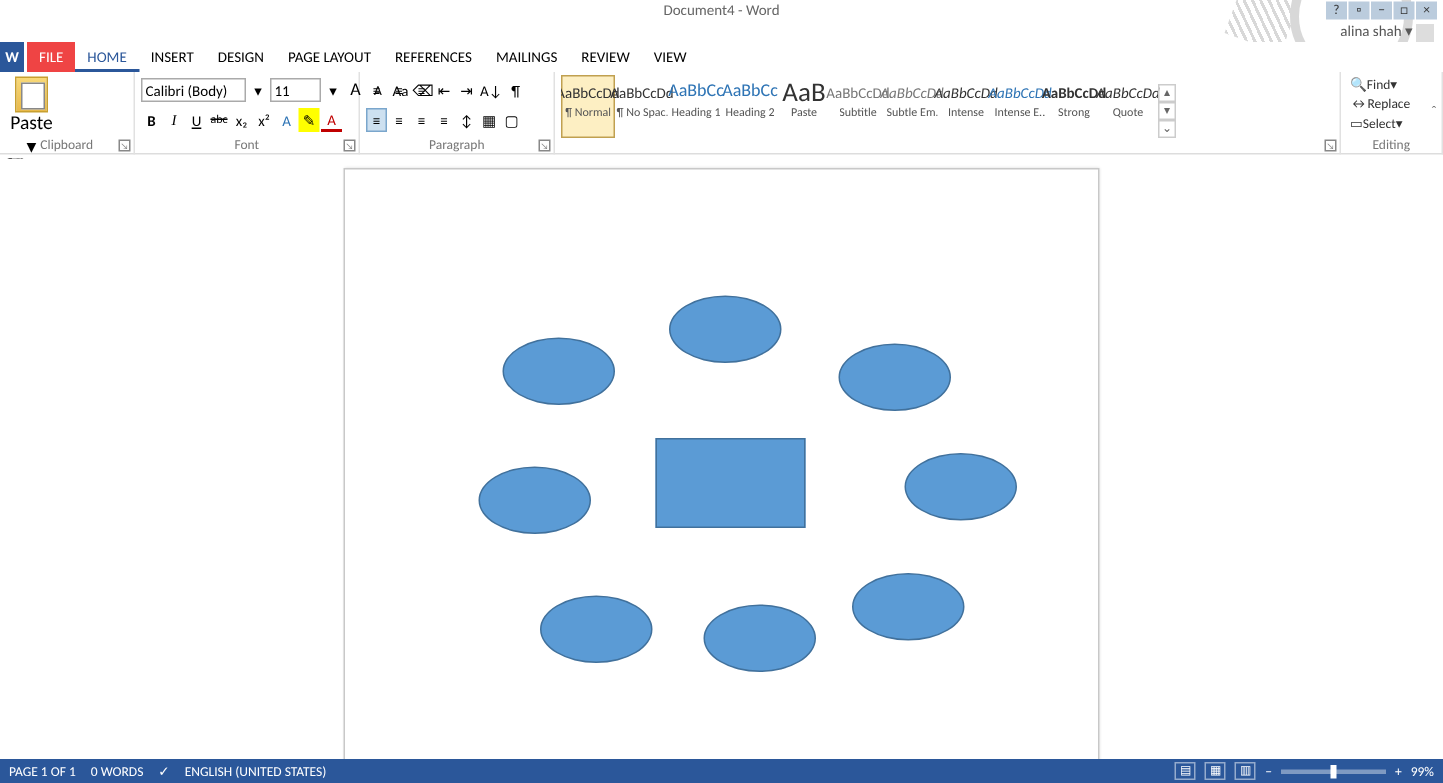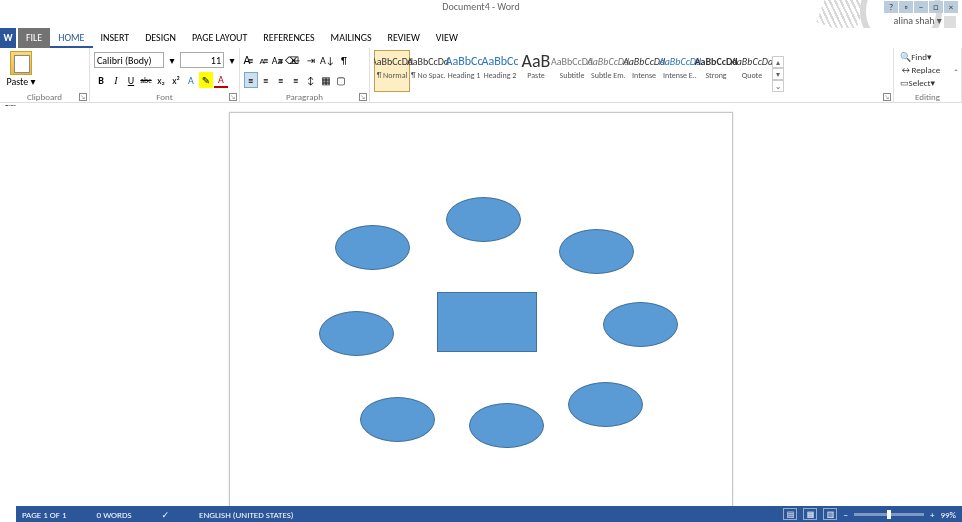--- a/index.html
+++ b/index.html
@@ -5,58 +5,58 @@
 * { margin:0; padding:0; box-sizing:border-box; font-family:"Segoe UI",Calibri,sans-serif; }
 body { width:962px; height:522px; background:#fff; font-size:11px; overflow:hidden; position:relative; }
 .titlebar { height:14px; background:#fff; text-align:center; line-height:14px; font-size:10px; color:#666; }
 .sysbtns { position:absolute; right:4px; top:1px; display:flex; gap:1px; }
 .sysbtn { width:14px; height:12px; background:#bcd; font-size:9px; text-align:center; line-height:12px; color:#333; cursor:pointer; }
 .userrow { height:14px; text-align:right; padding-right:6px; font-size:10px; color:#555; line-height:14px; }
 .userrow .avatar { display:inline-block; width:12px; height:12px; background:#ddd; vertical-align:middle; }
 .tabbar { height:20px; display:flex; align-items:center; font-size:10px; }
 .word-icon { width:16px; height:20px; background:#2b579a; color:#fff; text-align:center; line-height:20px; font-weight:bold; margin-right:2px; font-size:10px; }
 .tab { padding:0 8px; height:20px; line-height:20px; cursor:pointer; }
-.tab.file { background:#737373; color:#fff; }
+.tab.file { background:#ef4444; color:#fff; }
 .tab.active { color:#2b579a; border-bottom:2px solid #2b579a; }
 .ribbon { height:55px; border-bottom:1px solid #ddd; display:flex; background:#fff; }
 .group { border-right:1px solid #e1e1e1; padding:2px 4px 0; position:relative; height:55px; display:flex; flex-direction:column; }
 .group-label { position:absolute; bottom:1px; left:0; right:0; text-align:center; font-size:9px; color:#777; }
 .dialoglauncher { position:absolute; bottom:2px; right:2px; width:8px; height:8px; border:1px solid #888; font-size:6px; text-align:center; line-height:6px; color:#888; cursor:pointer; }
 .clip { width:90px; }
-.paste { width:34px; text-align:center; font-size:10px; cursor:pointer; }
+.paste { width:34px; text-align:center; font-size:13px; cursor:pointer; }
 .paste-ic { width:22px; height:24px; margin:1px auto 0; background:linear-gradient(#f9d978,#e8b94a); border:1px solid #c8a030; position:relative; }
 .paste-ic:after { content:""; position:absolute; left:3px; top:3px; width:14px; height:16px; background:#fff; border:1px solid #888; }
 .cliplist { position:absolute; left:36px; top:3px; font-size:9px; color:#888; }
 .cliplist div { height:13px; display:flex; align-items:center; cursor:pointer; white-space:nowrap; }
 .cliplist .ci { width:12px; height:10px; background:#ccc; margin-right:3px; }
 .fontg { width:150px; }
 .row { display:flex; align-items:center; gap:1px; height:20px; }
 input.fname { width:70px; font-size:10px; border:1px solid #aaa; padding:0 2px; height:16px; }
-input.fsize { width:44px; font-size:10px; border:1px solid #aaa; padding:0 2px; height:16px;text-align:right; }
+input.fsize { width:34px; font-size:10px; border:1px solid #aaa; padding:0 2px; height:16px; }
 .btn { min-width:14px; height:16px; display:inline-flex; align-items:center; justify-content:center; font-size:10px; cursor:pointer; padding:0 1px; }
 .parag { width:130px; }
 .stylesg { flex:1; min-width:480px; }
 .styles-row { display:flex; align-items:flex-end; gap:0px; height:42px; overflow:hidden; }
 .style-item { width:36px; height:42px; display:flex; flex-direction:column; align-items:center; justify-content:flex-start; cursor:pointer; padding:1px 0; border:1px solid transparent; }
 .style-item.sel { border:1px solid #c0a050; background:#fdefc3; }
 .style-prev { font-size:10px; color:#333; height:18px; display:flex; align-items:center; }
 .style-nm { font-size:8px; color:#555; white-space:nowrap; overflow:hidden; max-width:34px; }
 .stylescroll { width:12px; display:flex; flex-direction:column; margin-left:2px; }
 .stylescroll div { height:12px; border:1px solid #ccc; text-align:center; font-size:8px; cursor:pointer; color:#666; }
 .editg { width:68px; }
 .editg .ei { font-size:9px; color:#333; height:13px; display:flex; align-items:center; cursor:pointer; padding-left:2px; white-space:nowrap; }
 .collapse-btn { position:absolute; right:4px; top:67px; font-size:10px; color:#666; cursor:pointer; }
 .qat { height:18px; display:flex; align-items:center; gap:4px; padding-left:4px; }
 .qat .qb { width:14px; height:14px; cursor:pointer; color:#2b579a; font-size:11px; text-align:center; }
 .docarea { position:absolute; top:106px; left:0; right:0; bottom:16px; background:#fff; display:flex; justify-content:center; overflow:auto; }
 .page { width:504px; margin-top:6px; background:#fff; border:1px solid #c8c8c8; box-shadow:0 0 2px rgba(0,0,0,0.15); position:relative; height:700px; }
 .shape { position:absolute; }
 .rect { background:#5b9bd5; border:1.5px solid #41719c; }
 .ell { border-radius:50%; background:#5b9bd5; border:1.5px solid #41719c; }
-.statusbar { position:absolute; left:16px; right:0; bottom:0; height:16px; background:#2b579a; color:#fff; font-size:9px; display:flex; align-items:center; padding:0 6px;gap:20px; }
+.statusbar { position:absolute; left:0; right:0; bottom:0; height:16px; background:#2b579a; color:#fff; font-size:9px; display:flex; align-items:center; padding:0 6px; }
 .statusbar .s { margin-right:10px; cursor:pointer; }
 .statusbar .right { margin-left:auto; display:flex; align-items:center; gap:6px; }
 .viewbtn { width:14px; height:12px; border:1px solid rgba(255,255,255,0.5); cursor:pointer; font-size:8px; text-align:center; line-height:10px; }
 .zslider { width:70px; height:3px; background:rgba(255,255,255,0.4); position:relative; }
 .zslider .thumb { position:absolute; left:33px; top:-3px; width:4px; height:9px; background:#fff; cursor:pointer; }
 .bgdeco { position:absolute; top:0; right:0; width:200px; height:28px; opacity:0.25; pointer-events:none; overflow:hidden; z-index:0; }
 .bgdeco:before { content:""; position:absolute; right:20px; top:-30px; width:70px; height:70px; border:6px solid #666; border-radius:50%; }
 .bgdeco:after { content:""; position:absolute; right:100px; top:-10px; width:40px; height:40px; background:repeating-linear-gradient(45deg,#666 0 2px,transparent 2px 5px); transform:rotate(20deg); }
 </style>
 </head>

